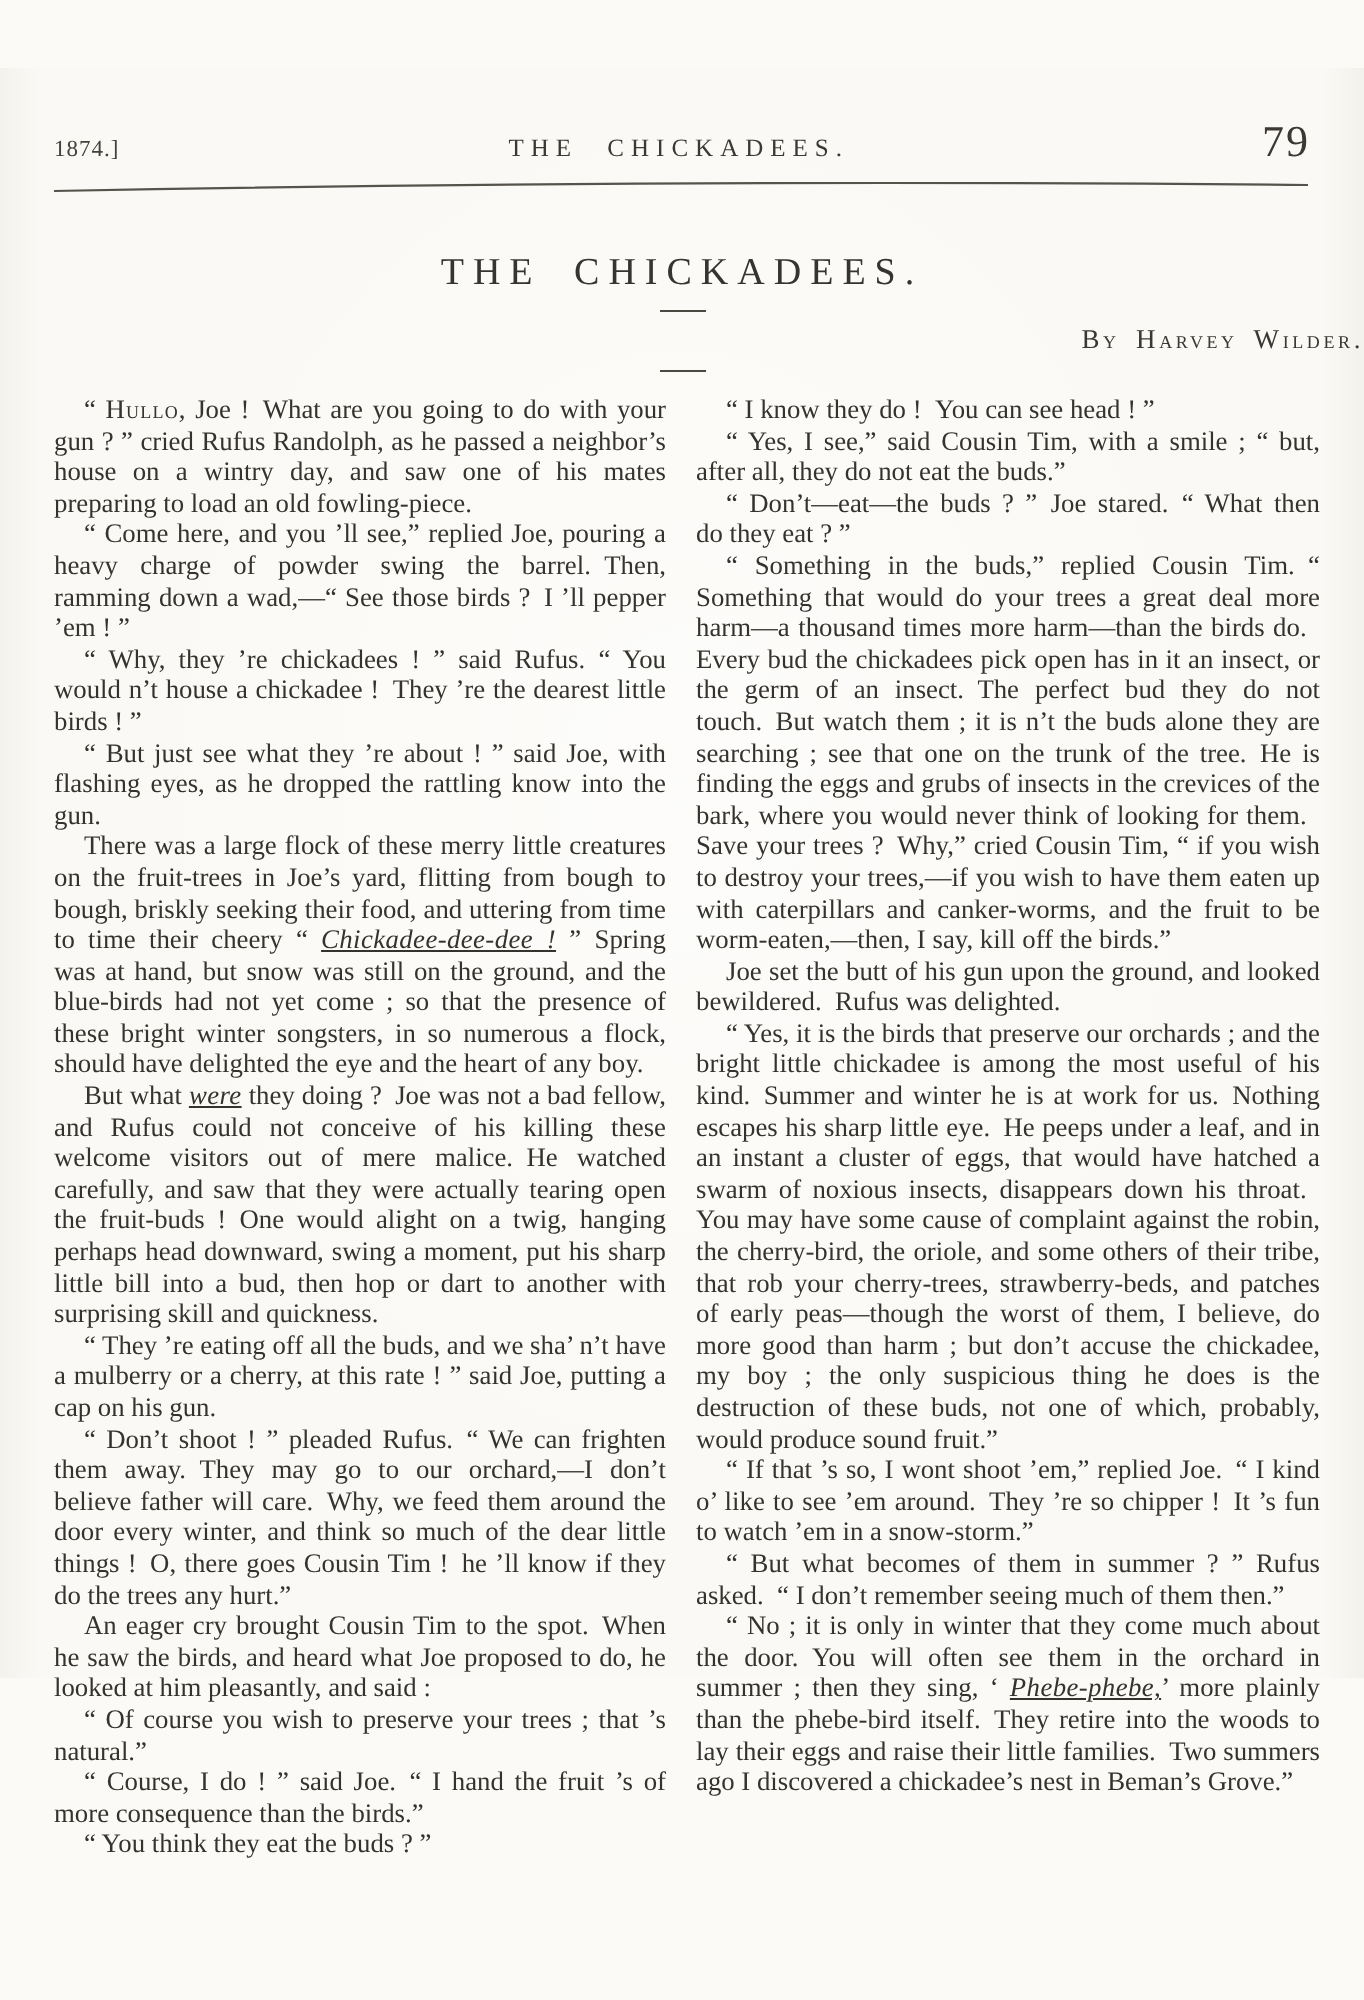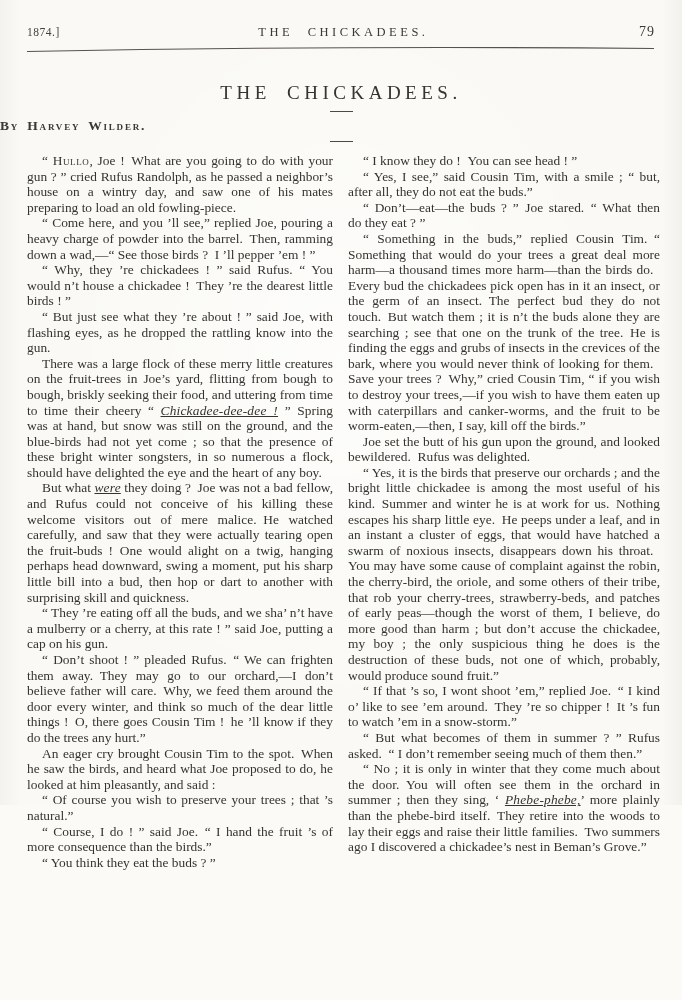--- a/index.html
+++ b/index.html
@@ -11,41 +11,42 @@
     overflow: hidden;
     position: relative;
   }
   .page {
     width: 682px; height: 805px;
     background:
       radial-gradient(ellipse at 50% 45%, rgba(255,255,255,0.6) 0%, rgba(255,255,255,0) 60%),
       linear-gradient(90deg, rgba(120,115,100,0.05) 0%, rgba(0,0,0,0) 3%, rgba(0,0,0,0) 97%, rgba(120,115,100,0.06) 100%),
       #faf9f5;
     box-sizing: border-box;
+    margin-top: 34px;
   }
   .running-header {
     display: flex;
     justify-content: space-between;
     align-items: baseline;
     padding: 24px 27px 0 27px;
   }
   .hdr-date {
     font-size: 11.5px;
     letter-spacing: 0.5px;
     color: #45423c;
   }
   .hdr-title {
     font-size: 12.5px;
     letter-spacing: 3.5px;
     word-spacing: 8px;
     color: #3c3934;
     transform: translateX(-6px);
   }
   .hdr-page {
-    font-size: 14px;
+    font-size: 22px;
     color: #3c3934;
     letter-spacing: 1px;
   }
   .header-rule {
     display: block;
     margin: 4px auto 0 auto;
     width: 628px; height: 10px;
   }
   .title {
     margin: 28px 0 0 0;
@@ -56,28 +57,27 @@
     word-spacing: 7px;
     color: #363430;
   }
   .short-rule {
     width: 23px;
     border: 0;
     border-top: 1.6px solid #4c4943;
     margin: 7px auto 6px auto;
   }
   .byline {
-    text-align: left;
+    text-align: right;
     font-size: 13.5px;
     font-variant: small-caps;
     letter-spacing: 1.8px;
     word-spacing: 3px;
     color: #3a3833;
     margin-top: 2px;
-    font-weight: bold;
   }
   .columns {
     display: flex;
     padding: 0 9px 0 27px;
     margin-top: 11px;
     gap: 15px;
   }
   .column {
     text-align: justify;
     font-size: 13.4px;
@@ -111,21 +111,21 @@
 
   <hr class="short-rule">
 
   <div class="byline">By Harvey Wilder.</div>
 
   <hr class="short-rule">
 
   <div class="columns">
     <div class="column left">
         <p class="para">“ <span class="sc">Hullo</span>, Joe ! What are you going to do with your gun ? ” cried Rufus Randolph, as he passed a neighbor’s house on a wintry day, and saw one of his mates preparing to load an old fowling-piece.</p>
-        <p class="para">“ Come here, and you ’ll see,” replied Joe, pouring a heavy charge of powder into the barrel. Then, ramming down a wad,—“ See those birds ? I ’ll pepper ’em ! ”</p>
+        <p class="para">“ Come here, and you ’ll see,” replied Joe, pouring a heavy charge of powder swing the barrel. Then, ramming down a wad,—“ See those birds ? I ’ll pepper ’em ! ”</p>
         <p class="para">“ Why, they ’re chickadees ! ” said Rufus. “ You would n’t house a chickadee ! They ’re the dearest little birds ! ”</p>
         <p class="para">“ But just see what they ’re about ! ” said Joe, with flashing eyes, as he dropped the rattling know into the gun.</p>
         <p class="para">There was a large flock of these merry little creatures on the fruit-trees in Joe’s yard, flitting from bough to bough, briskly seeking their food, and uttering from time to time their cheery “ <i>Chickadee-dee-dee !</i> ” Spring was at hand, but snow was still on the ground, and the blue-birds had not yet come ; so that the presence of these bright winter songsters, in so numerous a flock, should have delighted the eye and the heart of any boy.</p>
         <p class="para">But what <i>were</i> they doing ? Joe was not a bad fellow, and Rufus could not conceive of his killing these welcome visitors out of mere malice. He watched carefully, and saw that they were actually tearing open the fruit-buds ! One would alight on a twig, hanging perhaps head downward, swing a moment, put his sharp little bill into a bud, then hop or dart to another with surprising skill and quickness.</p>
         <p class="para">“ They ’re eating off all the buds, and we sha’ n’t have a mulberry or a cherry, at this rate ! ” said Joe, putting a cap on his gun.</p>
         <p class="para">“ Don’t shoot ! ” pleaded Rufus. “ We can frighten them away. They may go to our orchard,—I don’t believe father will care. Why, we feed them around the door every winter, and think so much of the dear little things ! O, there goes Cousin Tim ! he ’ll know if they do the trees any hurt.”</p>
         <p class="para">An eager cry brought Cousin Tim to the spot. When he saw the birds, and heard what Joe proposed to do, he looked at him pleasantly, and said :</p>
         <p class="para">“ Of course you wish to preserve your trees ; that ’s natural.”</p>
         <p class="para">“ Course, I do ! ” said Joe. “ I hand the fruit ’s of more consequence than the birds.”</p>
         <p class="para">“ You think they eat the buds ? ”</p>

